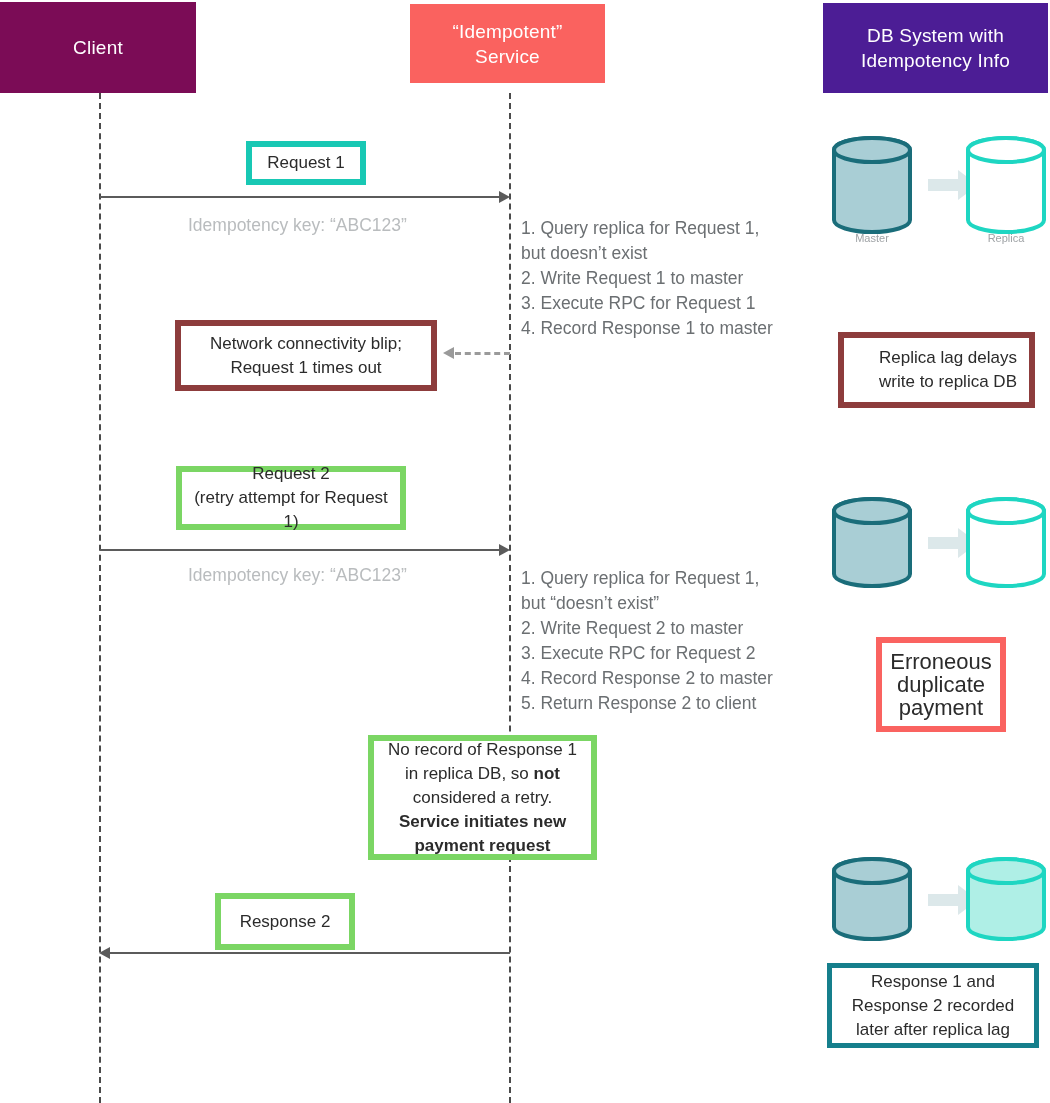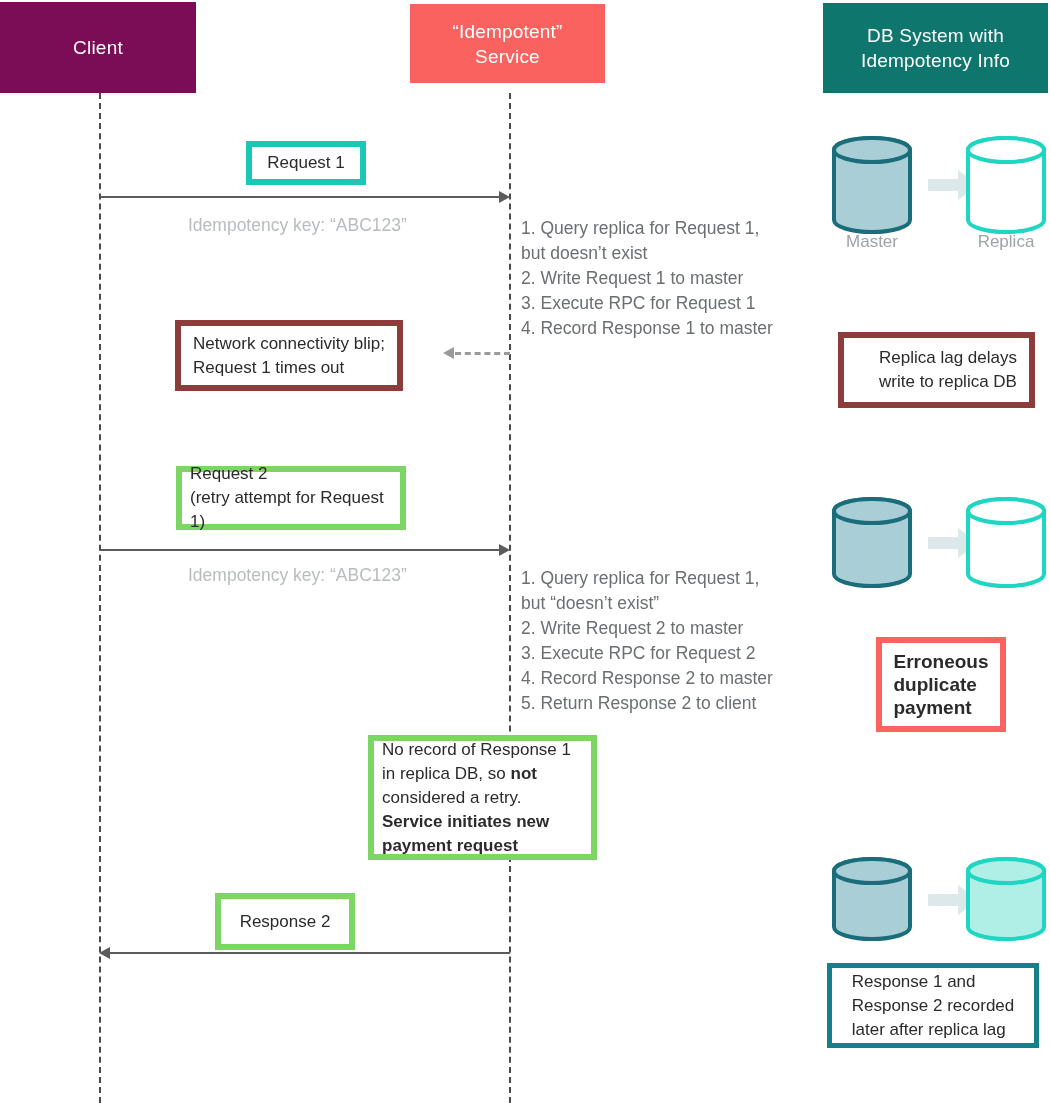--- a/index.html
+++ b/index.html
@@ -25,21 +25,21 @@
     align-items: center;
     justify-content: center;
     text-align: center;
     color: #ffffff;
     font-size: 19px;
     line-height: 25px;
     letter-spacing: .2px;
   }
   .p-client  { left: 0px;   top: 2px; width: 196px; height: 91px; background: #7B0C56; }
   .p-service { left: 410px; top: 4px; width: 195px; height: 79px; background: #FA625F; }
-  .p-db      { left: 823px; top: 3px; width: 225px; height: 90px; background: #0f766e; }
+  .p-db      { left: 823px; top: 3px; width: 225px; height: 90px; background: #4c1d95; }
 
   
   .lifeline {
     width: 0;
     border-left: 2px dashed #4a4a4a;
   }
   .ll-client  { left: 99px;  top: 93px; height: 1010px; }
   .ll-service { left: 509px; top: 93px; height: 1010px; }
 
   
@@ -61,21 +61,21 @@
   }
   .arrow-head.left.gray { border-right: 11px solid #9a9a9a; }
 
   
   .callout {
     box-sizing: border-box;
     background: #ffffff;
     display: flex;
     align-items: center;
     justify-content: center;
-    text-align: left;
+    text-align: center;
     color: #2b2b2b;
     font-size: 17px;
     line-height: 24px;
     padding: 4px 8px;
   }
   .b-teal   { border: 6px solid #18C8B4; }
   .b-green  { border: 6px solid #7BD664; }
   .b-maroon { border: 6px solid #8D3C3C; }
   .b-red    { border: 6px solid #FA6360; }
   .b-dteal  { border: 5px solid #157F8C; }
@@ -87,25 +87,25 @@
     line-height: 25px;
     white-space: pre-line;
   }
   .key-label {
     color: #b9bcbe;
     font-size: 17.5px;
     line-height: 22px;
   }
   .cyl-label {
     color: #9fa3a6;
-    font-size: 17px;
+    font-size: 11px;
     text-align: center;
   }
   .bold { font-weight: bold; color: #2b2b2b; }
-  .callout.boldall { font-weight: bold; font-size: 19px; line-height: 23px; }
+  .callout.boldall { font-weight: normal; font-size: 22px; line-height: 23px; }
 </style>
 </head>
 <body>
 
 <div id="canvas">
 
   <div class="abs participant p-client">
     <span style="white-space:pre-line">Client</span>
   </div>
   <div class="abs participant p-service">
@@ -153,21 +153,21 @@
       <ellipse cx="182" cy="18" rx="38" ry="12" fill="#FFFFFF" stroke="#1ED6C2" stroke-width="4"></ellipse>
     </g>
   </svg>
   <div class="abs cyl-label" style="left:824px; top:232px; width:96px;">
     <span>Master</span>
   </div>
   <div class="abs cyl-label" style="left:958px; top:232px; width:96px;">
     <span>Replica</span>
   </div>
 
-  <div class="abs callout b-maroon" style="left:175px; top:320px; width:228px; height:71px;">
+  <div class="abs callout b-maroon" style="left:175px; top:320px; width:262px; height:71px;">
     <span style="white-space:pre-line">Network connectivity blip;
 Request 1 times out</span>
   </div>
   <div class="abs dashed-line" style="left:455px; top:352px; width:55px;"></div>
   <div class="abs arrow-head left gray" style="left:443px; top:347px;"></div>
 
   <div class="abs callout b-maroon" style="left:838px; top:332px; width:197px; height:76px;padding-left:31px;">
     <span style="white-space:pre-line">Replica lag delays
 write to replica DB</span>
   </div>

